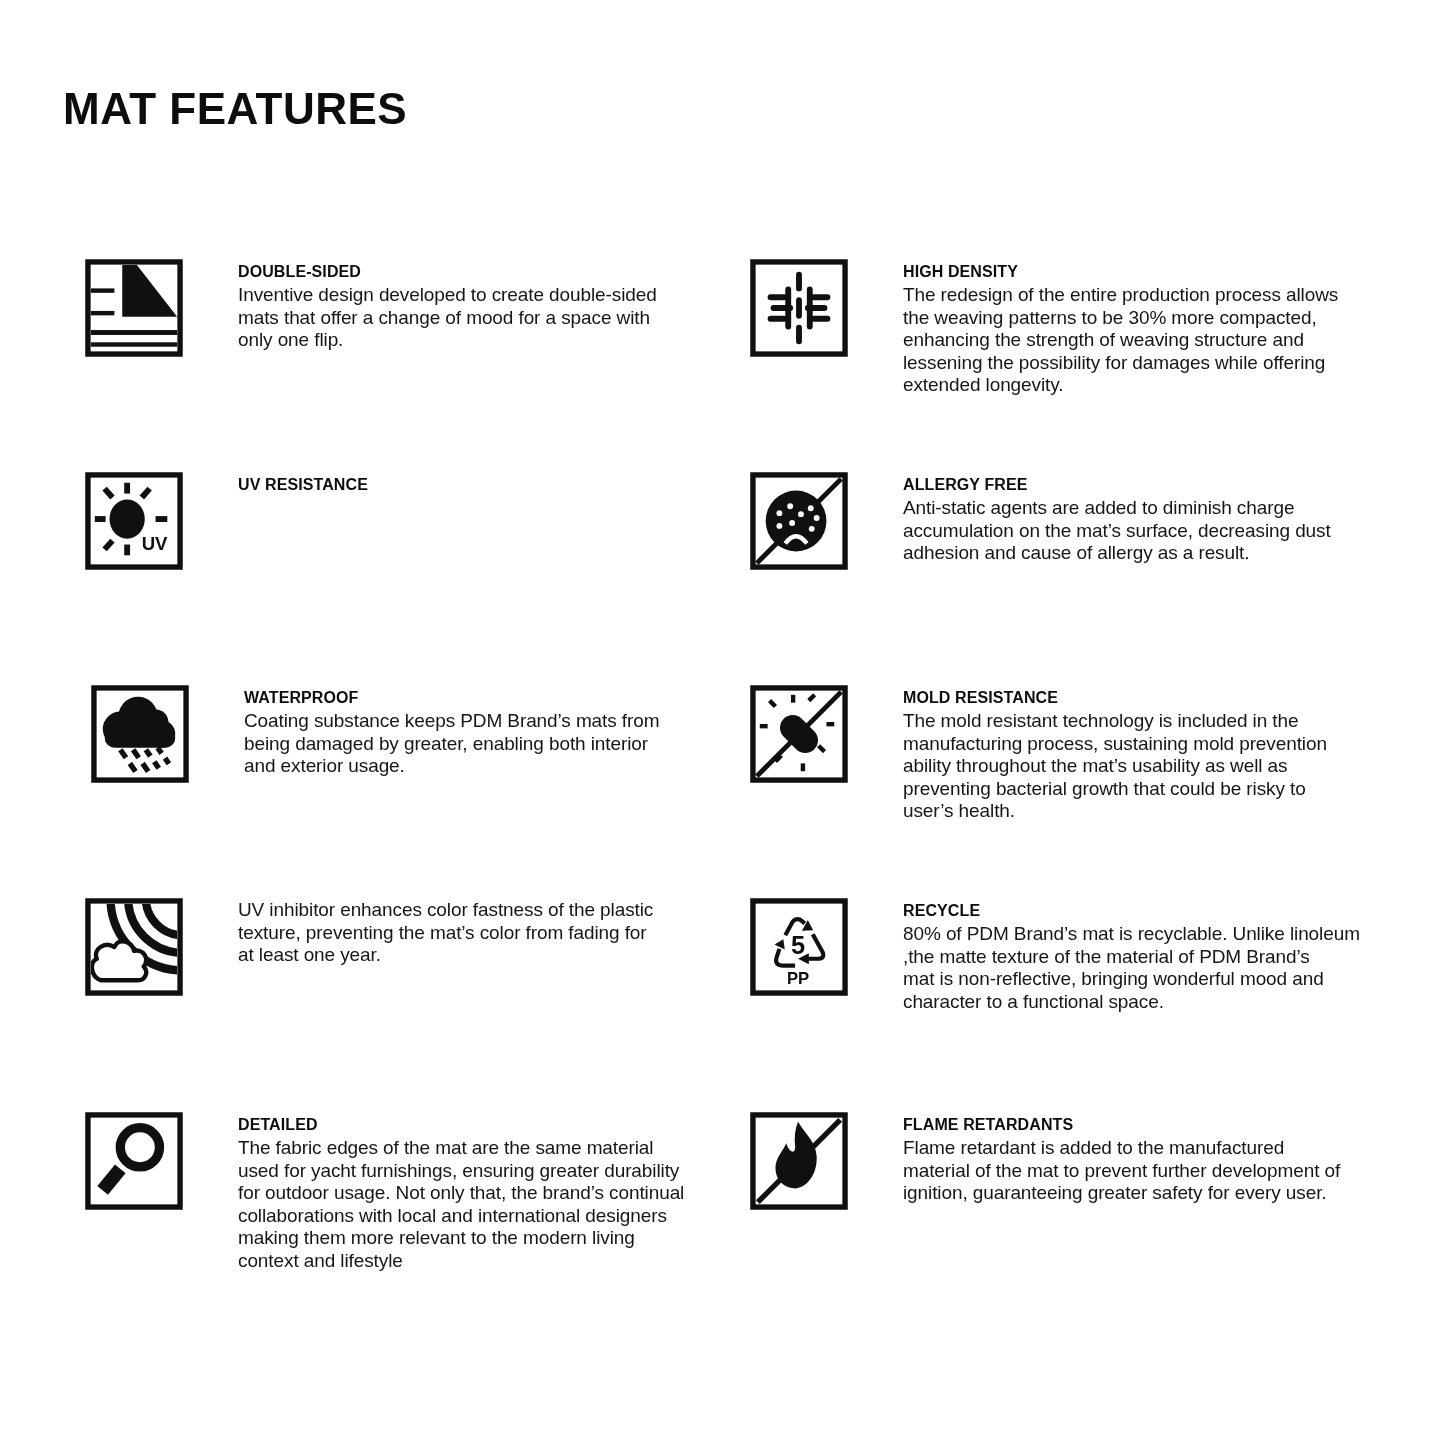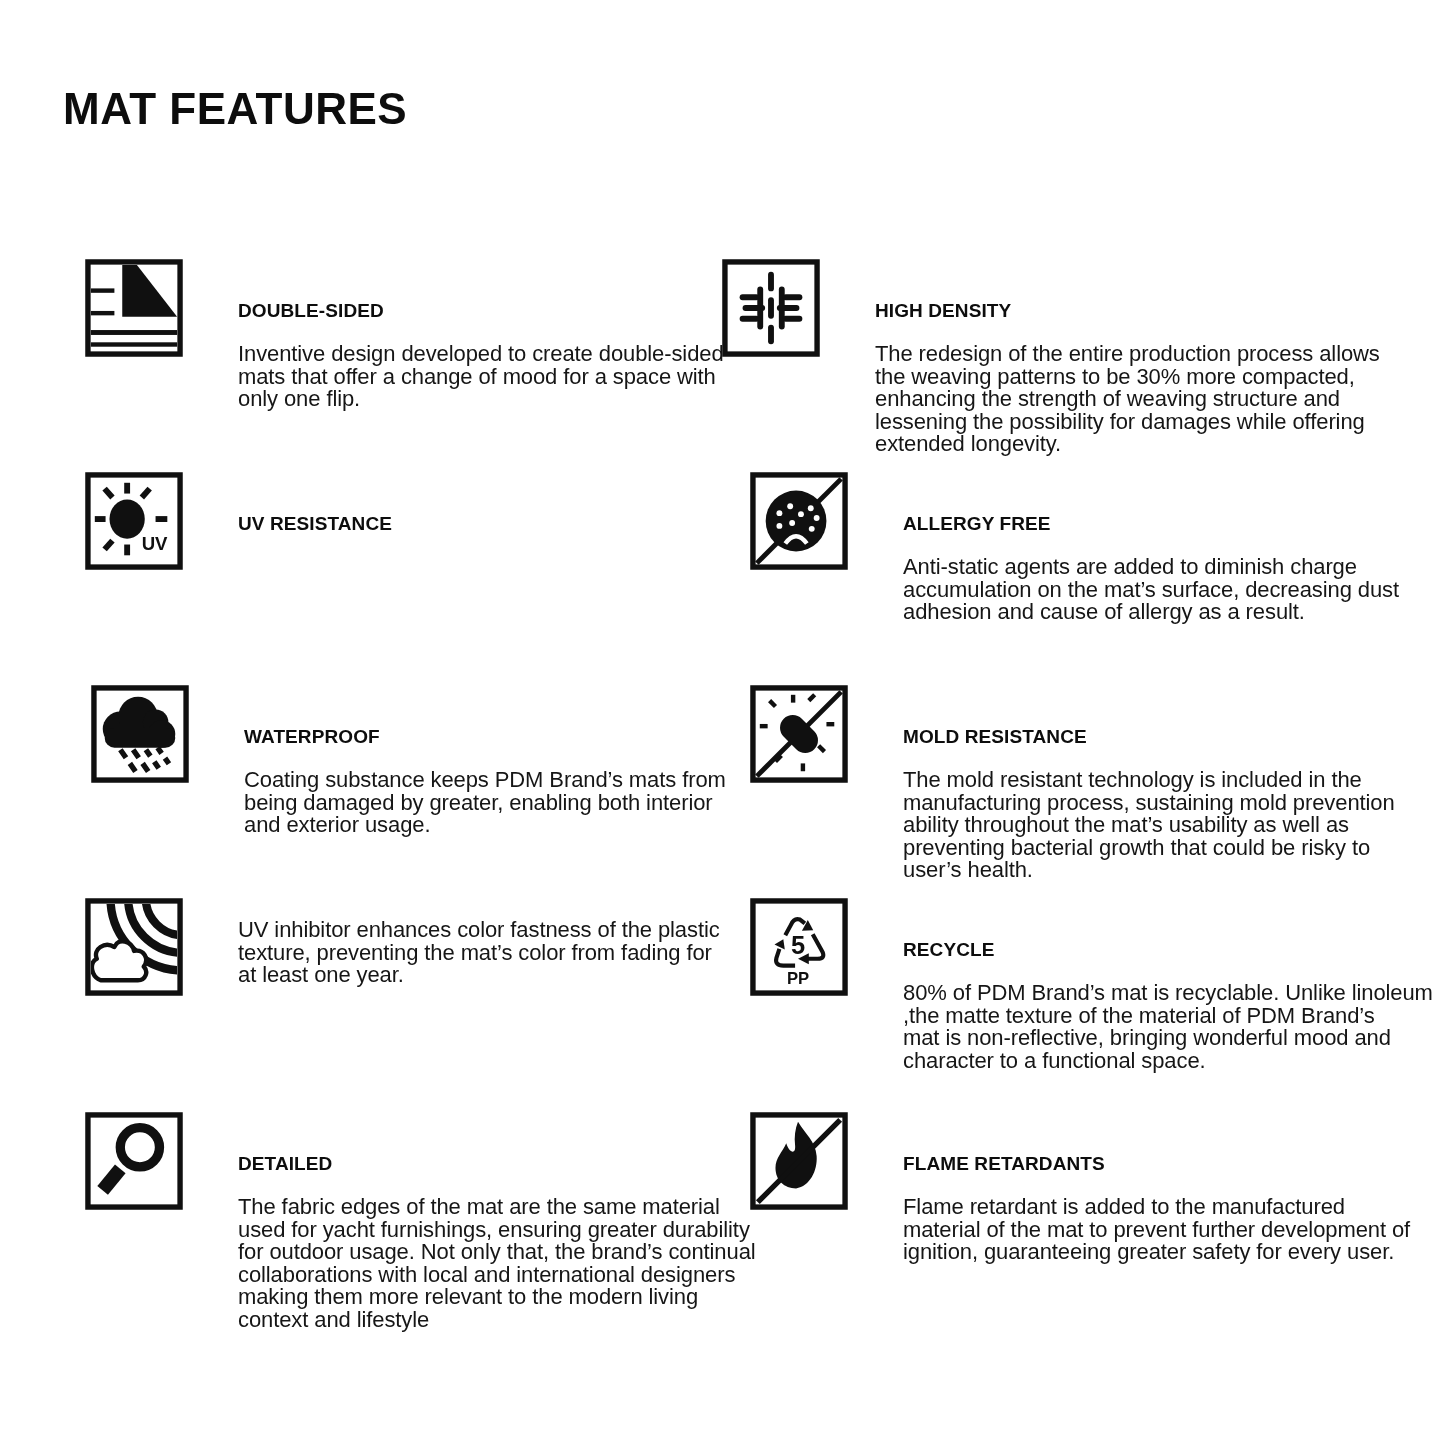--- a/index.html
+++ b/index.html
@@ -8,23 +8,23 @@
     font-family:"Liberation Sans", sans-serif;color:#121212;
   }
   .canvas{position:relative;width:1445px;height:1445px;background:#ffffff;}
   .page-title{
     position:absolute;left:63px;top:56px;
     font-size:44px;font-weight:700;letter-spacing:.5px;color:#0d0d0d;margin-top:28px;
   }
   .feature{position:absolute;width:660px;height:210px;}
   .ficon{position:absolute;left:0;top:0;width:98px;height:98px;display:block;}
   .fbody{position:absolute;left:153px;top:1px;width:545px;}
-  .f-title{font-size:19px;line-height:24px;font-weight:700;letter-spacing:.1px;color:#0d0d0d;margin-top:39px;}
+  .f-title{font-size:16px;line-height:24px;font-weight:700;letter-spacing:.1px;color:#0d0d0d;}
   .f-desc{
-    margin-top:20px;font-size:22px;line-height:22.5px;letter-spacing:-0.1px;
+    font-size:19px;line-height:22.5px;letter-spacing:-0.1px;
     white-space:pre-line;color:#161616;
   }
   
   .ficon .frame{fill:none;stroke:#101010;stroke-width:5.5;}
   .ficon .ln{stroke:#101010;fill:none;}
   .ficon .fl{fill:#101010;stroke:none;}
   .ficon text{font-family:"Liberation Sans", sans-serif;font-weight:700;fill:#101010;}
 </style>
 </head>
 <body>
@@ -43,21 +43,21 @@
       <rect class="fl" x="6" y="85" width="88" height="4.5"></rect>
     </svg>
     <div class="fbody">
       <div class="f-title">DOUBLE-SIDED</div>
       <div class="f-desc">Inventive design developed to create double-sided
 mats that offer a change of mood for a space with
 only one flip.</div>
     </div>
   </div>
 
-  <div class="feature" style="left:722px;top:259px">
+  <div class="feature" style="left:750px;top:259px">
     <svg class="ficon" viewBox="0 0 100 100">
       <rect class="frame" x="3" y="3" width="94" height="94"></rect>
       <g class="ln" stroke-width="6" stroke-linecap="round">
         <path d="M50,16 V30"></path>
           <path d="M50,70 V84"></path>
         <path d="M39,31 V48"></path>
           <path d="M61,31 V48"></path>
         <path d="M39,52 V69"></path>
           <path d="M61,52 V69"></path>
         <path d="M50,42 V58"></path>

